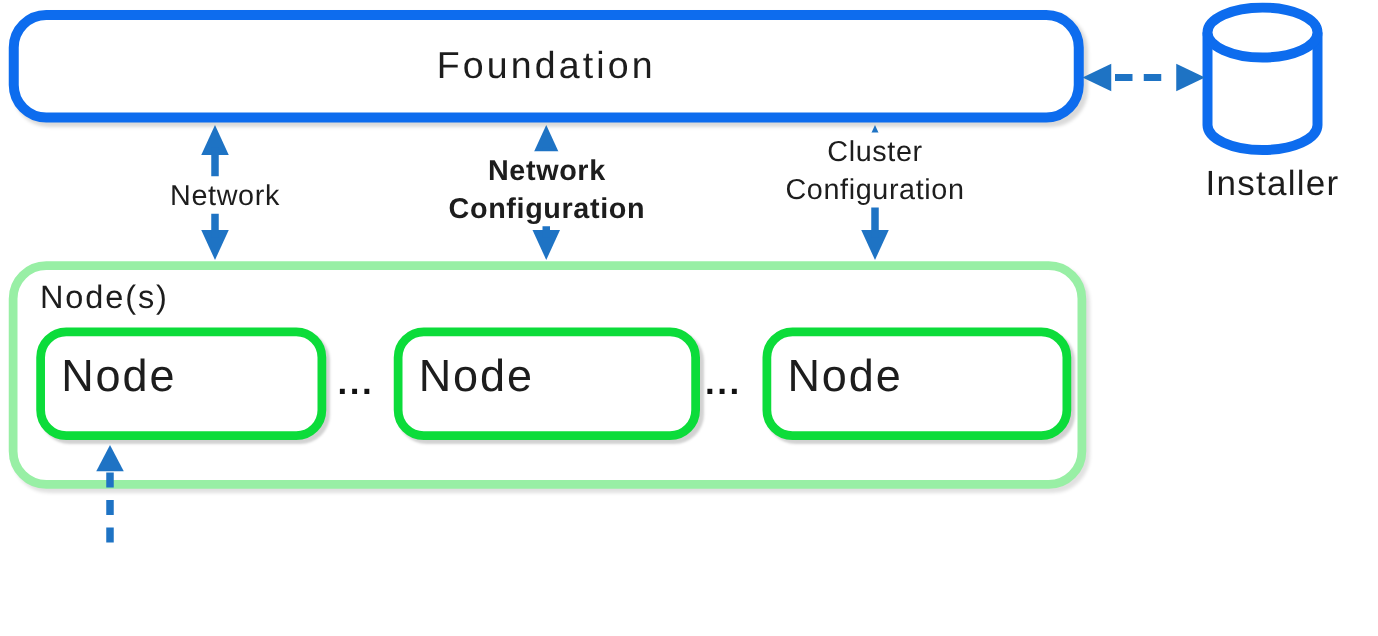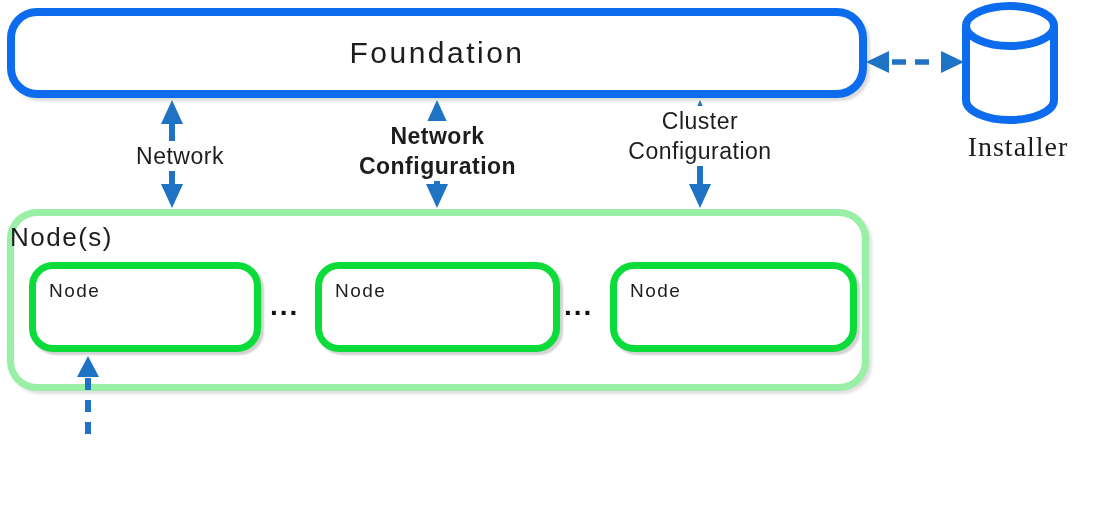--- a/index.html
+++ b/index.html
@@ -33,21 +33,20 @@
 
   
   .store-cyl { left: 958px; top: 2px; }
   .store-label {
     left: 946px; top: 128px;
     width: 144px;
     text-align: center;
     font-size: 28px;
     line-height: 37px;
     letter-spacing: 1px;
-    font-family: Liberation Serif, serif;
   }
 
   
   .h-arrow { left: 862px; top: 48px; }
   .v-arrow { top: 98px; }
   .v-arrow.imaging { left: 154px; }
   .v-arrow.network { left: 419px; }
   .v-arrow.cluster { left: 682px; }
 
   .arrow-label {
@@ -66,40 +65,40 @@
   .nodes-container {
     left: 7px; top: 209px;
     width: 862px; height: 182px;
     box-sizing: border-box;
     border: 7px solid #98efa5;
     border-radius: 30px;
     background: #ffffff;
     box-shadow: 3px 3px 3px rgba(0,0,0,0.12);
   }
   .nodes-container-label {
-    left: 10px; top: 222px;
+    left: 32px; top: 222px;
     font-size: 26px;
     letter-spacing: 1.5px;
   }
   .node-box {
     top: 262px;
     height: 90px;
     box-sizing: border-box;
     border: 7px solid #0cdc3a;
     border-radius: 24px;
     background: #ffffff;
     box-shadow: 3px 3px 2px rgba(0,0,0,0.18);
   }
   .node-box.n1 { left: 29px;  width: 232px; }
   .node-box.n2 { left: 315px; width: 245px; }
   .node-box.n3 { left: 610px; width: 247px; }
   .node-label {
     display: block;
     padding: 11px 0 0 13px;
-    font-size: 19px;
+    font-size: 36px;
     letter-spacing: 1.5px;
   }
   .dots {
     top: 290px;
     font-size: 28px;
     font-weight: 700;
     letter-spacing: 2px;
     color: #111111;
   }
   .dots.d1 { left: 270px; }

